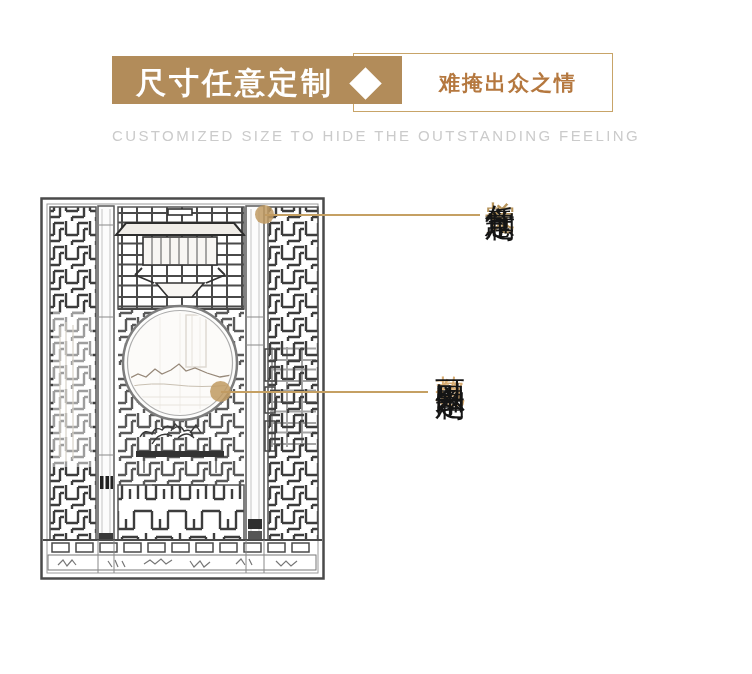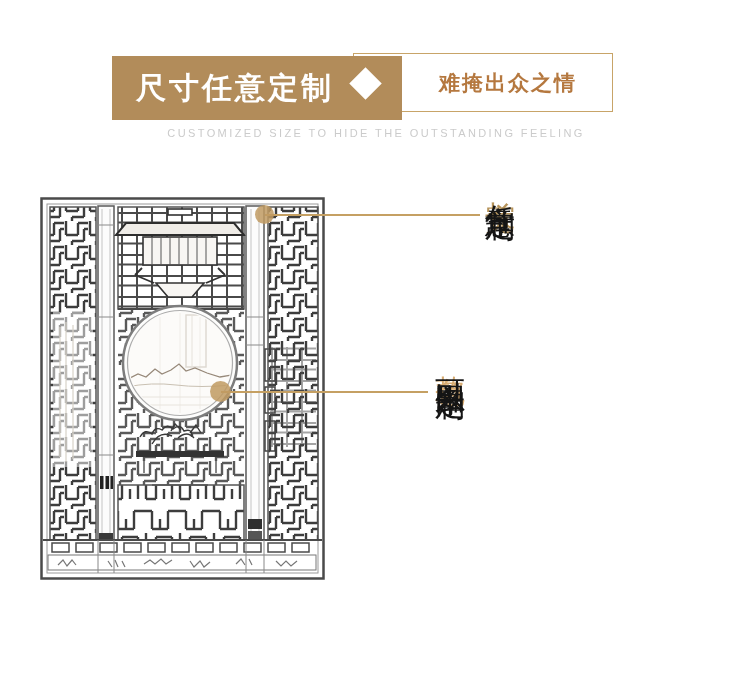--- a/index.html
+++ b/index.html
@@ -9,33 +9,33 @@
   }
   
   .banner-right{
     position:absolute;left:353px;top:53px;width:260px;height:59px;
     background:#fff;border:1px solid #c8a468;box-sizing:border-box;
     display:flex;align-items:center;justify-content:center;padding-left:50px;
     color:#b5783f;font-weight:bold;font-size:21px;letter-spacing:2px;
     z-index:1;white-space:nowrap;
   }
   .banner-left{
-    position:absolute;left:112px;top:56px;width:290px;height:64px;
+    position:absolute;left:112px;top:56px;width:290px;height:48px;
     background:#b28c5a;box-sizing:border-box;
-    display:flex;align-items:center;padding-left:24px;
+    display:flex;align-items:flex-end;padding-left:24px;
     color:#ffffff;font-weight:bold;font-size:30px;letter-spacing:3px;
     z-index:2;white-space:nowrap;
   }
   .diamond{
     position:absolute;left:354px;top:72px;width:23px;height:23px;
     background:#ffffff;transform:rotate(45deg);z-index:3;
   }
   .subtitle{
     position:absolute;left:0;top:127px;width:752px;text-align:center;
-    color:#cbcbcb;font-size:11px;letter-spacing:2.4px;z-index:1;
+    color:#cbcbcb;font-size:15px;letter-spacing:2.4px;z-index:1;
   }
   
   .screen{position:absolute;left:40px;top:197px;width:285px;height:383px;z-index:0;}
   
   .cline{position:absolute;height:2px;background:#c5a063;z-index:4;}
   #cl1{left:265px;top:214px;width:215px;}
   #cl2{left:221px;top:391px;width:207px;}
   .cdot{position:absolute;border-radius:50%;background:rgba(192,154,97,0.85);z-index:4;}
   #cd1{left:255px;top:205px;width:19px;height:19px;}
   #cd2{left:210px;top:381px;width:21px;height:21px;}

